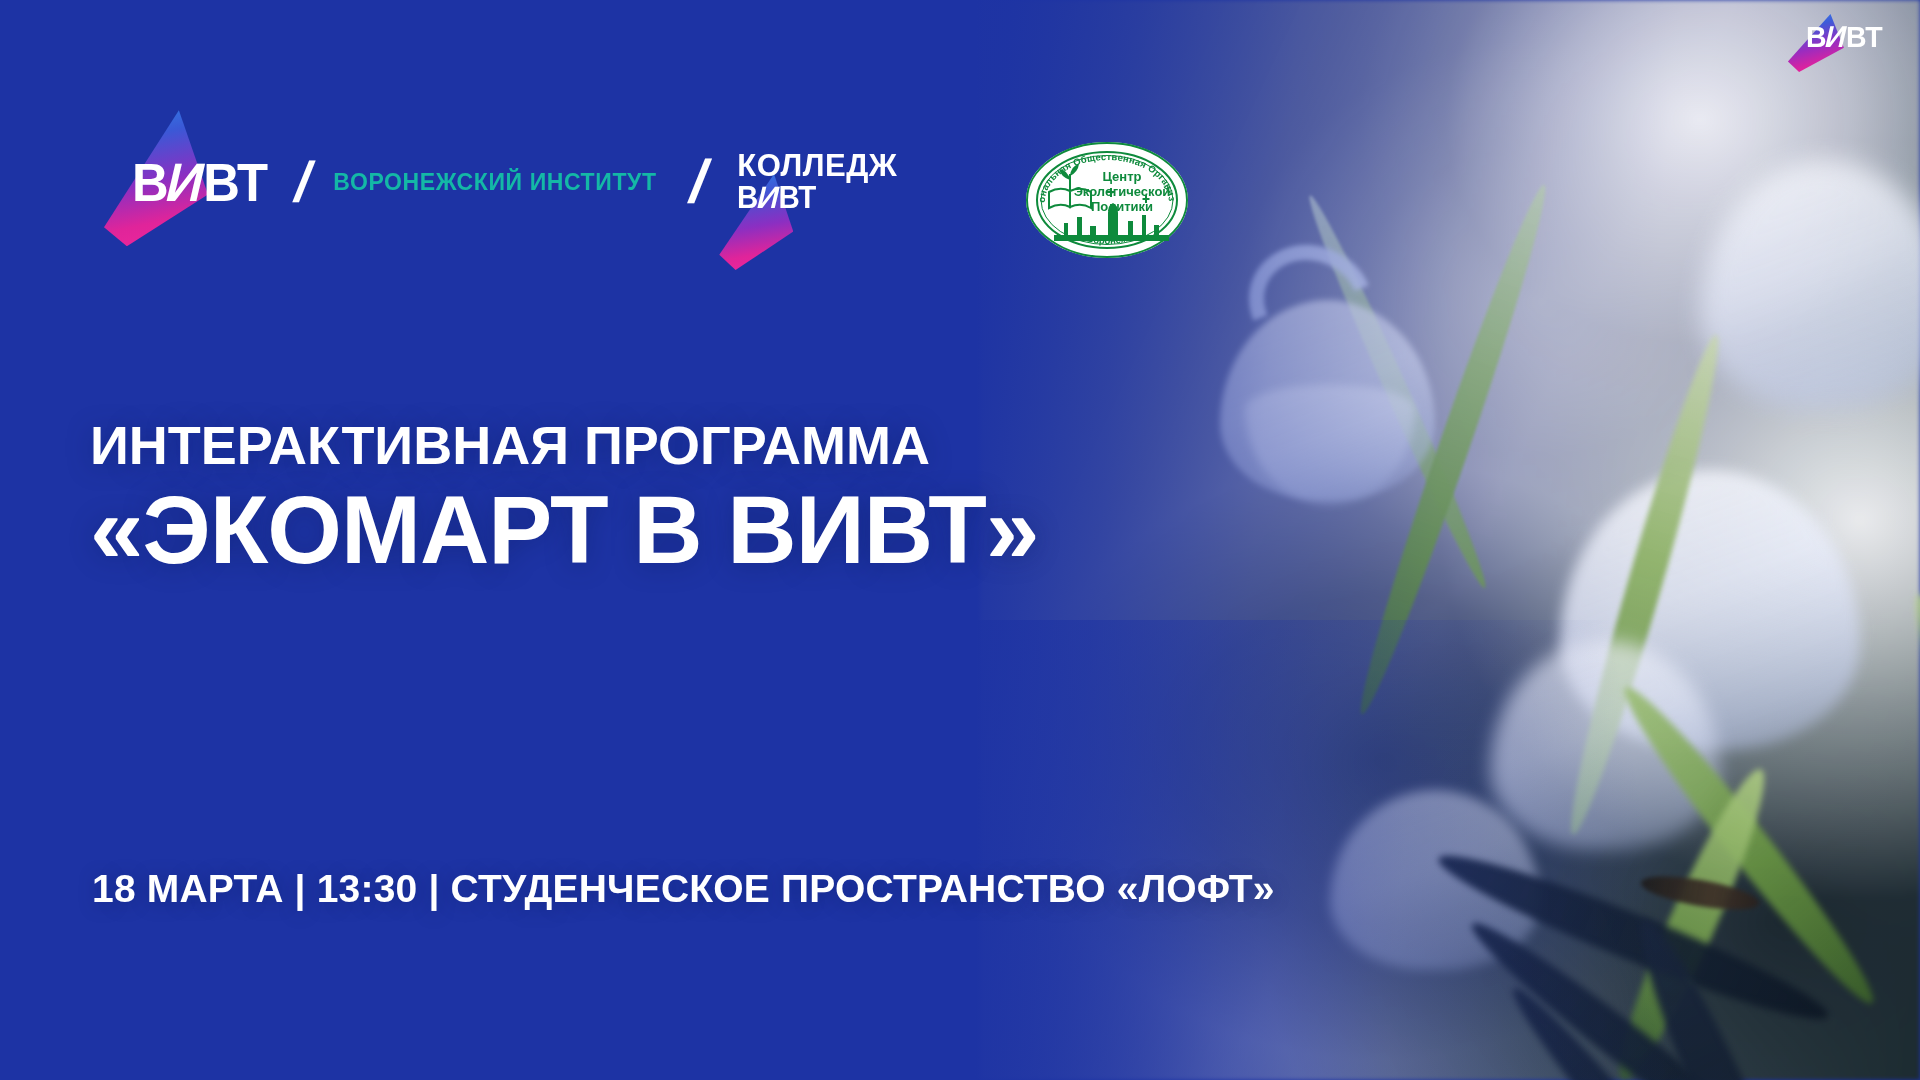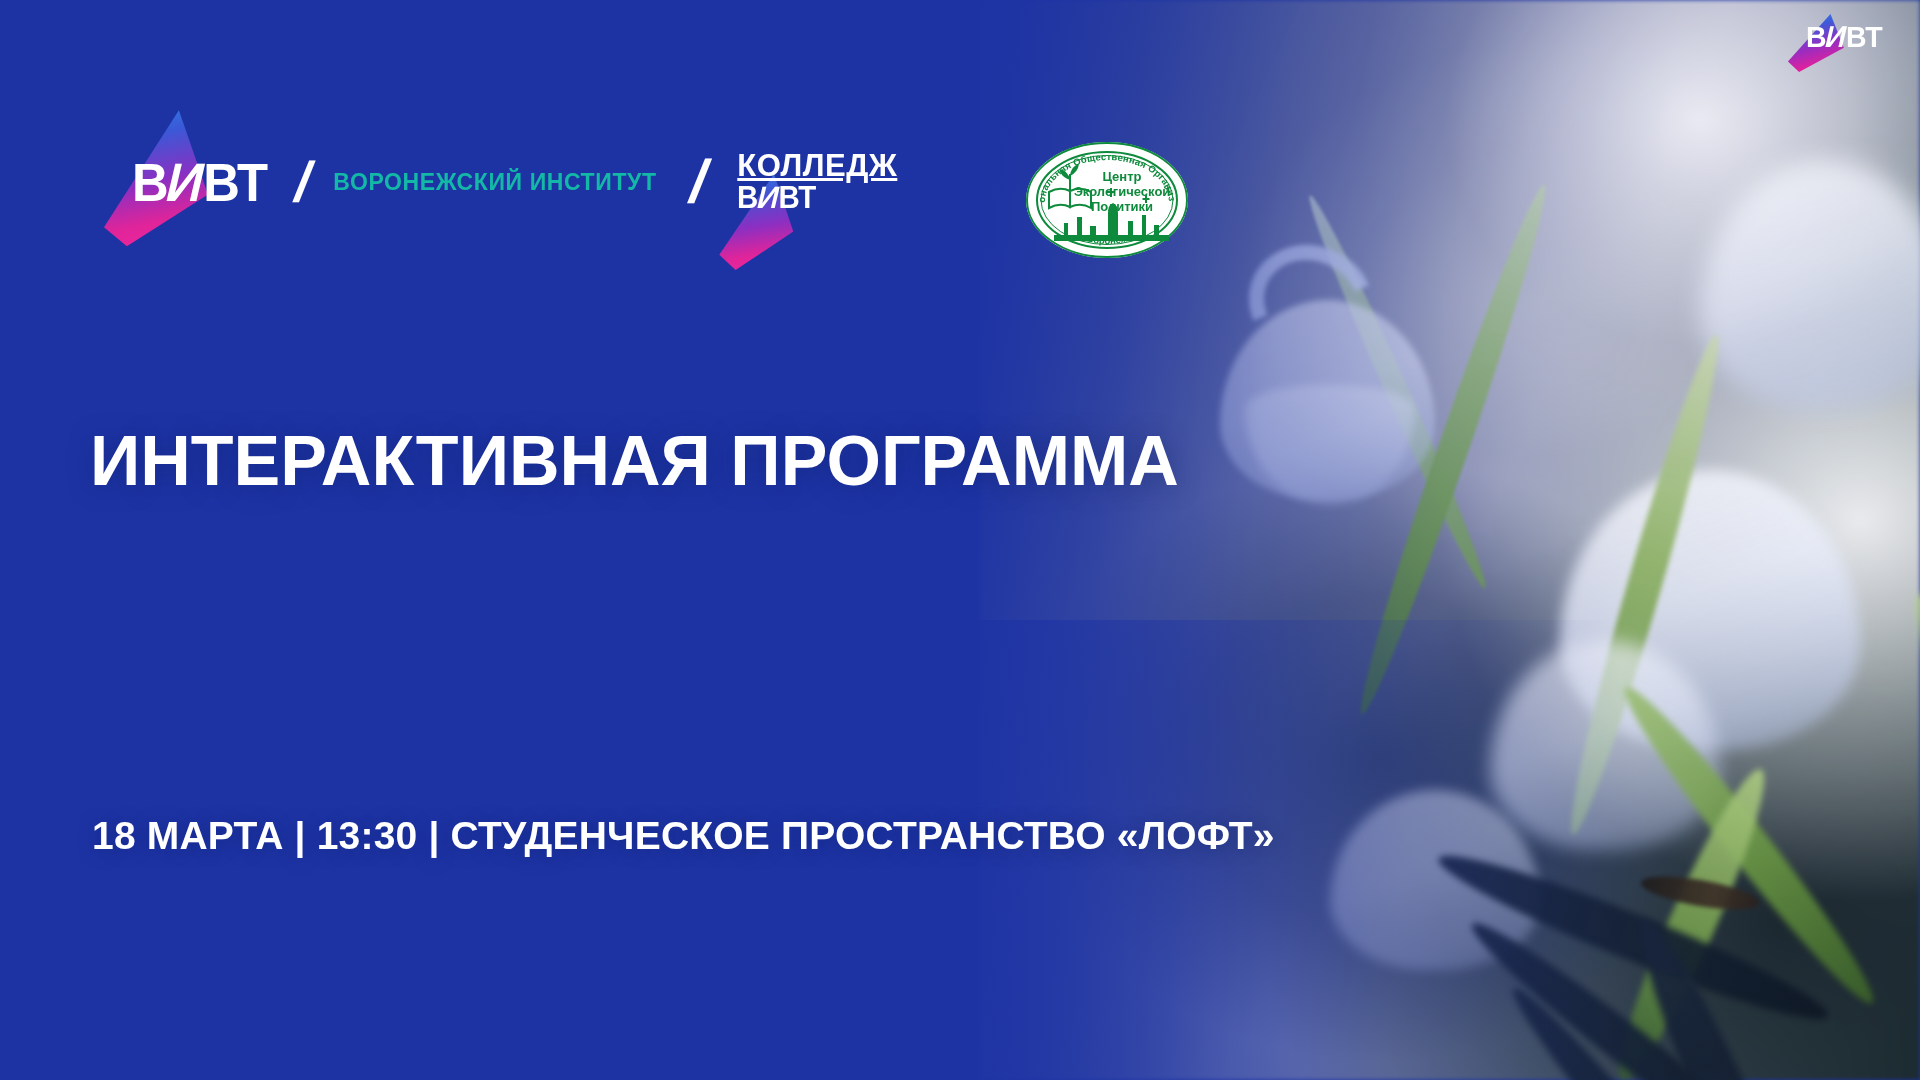--- a/index.html
+++ b/index.html
@@ -283,21 +283,20 @@
     background: linear-gradient(170deg, #2f7fe6 0%, #4054d4 24%, #8b2fc2 54%, #e0249a 80%, #f0279b 100%);
     clip-path: polygon(74% 0%, 100% 60%, 22% 100%, 0% 84%);
   }
   .college-line1 {
     position: relative;
     font-size: 31px;
     font-weight: 700;
     color: #ffffff;
     letter-spacing: 0.5px;
     white-space: nowrap;
-    text-decoration: underline;
   }
   .college-line2 {
     position: relative;
     font-size: 31px;
     font-weight: 700;
     color: #ffffff;
     letter-spacing: -0.5px;
     white-space: nowrap;
     transform: scaleX(0.95);
     transform-origin: left center;
@@ -324,28 +323,28 @@
     line-height: 1.0;
     text-shadow: 0 2px 26px rgba(10,22,80,0.35);
   }
   .headline-line {
     display: block;
     white-space: nowrap;
     font-size: 83px;
     transform: scaleX(1.0);
     transform-origin: left center;
   }
-  .headline-line.l1 { font-size: 70px; letter-spacing: 0px; margin-top: 8px; }
+  .headline-line.l1 { font-size: 54px; letter-spacing: 0px; }
   .headline-line.l2 { font-size: 96px; letter-spacing: -1px; margin-top: 10px; }
 
   
   .footer-info {
     position: absolute;
     left: 92px;
-    top: 814px;
+    top: 867px;
     z-index: 7;
     color: #ffffff;
     font-size: 39px;
     font-weight: 700;
     letter-spacing: 0.2px;
     white-space: nowrap;
     text-shadow: 0 2px 18px rgba(10,22,80,0.35);
   }
 
   
@@ -463,20 +462,21 @@
         <rect x="86" y="48" width="2" height="9"></rect>
         <rect x="83" y="51" width="8" height="2"></rect>
         <rect x="121" y="55" width="2" height="8"></rect>
         <rect x="118.5" y="58" width="7" height="2"></rect>
       </g>
     </svg>
   </div>
 
   <div class="headline">
     <span class="headline-line l1">ИНТЕРАКТИВНАЯ ПРОГРАММА</span>
+    <span class="headline-line l2">«ЭКОМАРТ В ВИВТ»</span>
   </div>
 
   <div class="footer-info">18 МАРТА | 13:30 | СТУДЕНЧЕСКОЕ ПРОСТРАНСТВО «ЛОФТ»</div>
 
   <div class="watermark">
     <div class="wm-wedge"></div>
     <div class="wm-text"><span>В</span><span class="slash-i">И</span><span>ВТ</span></div>
   </div>
 
 </div>

